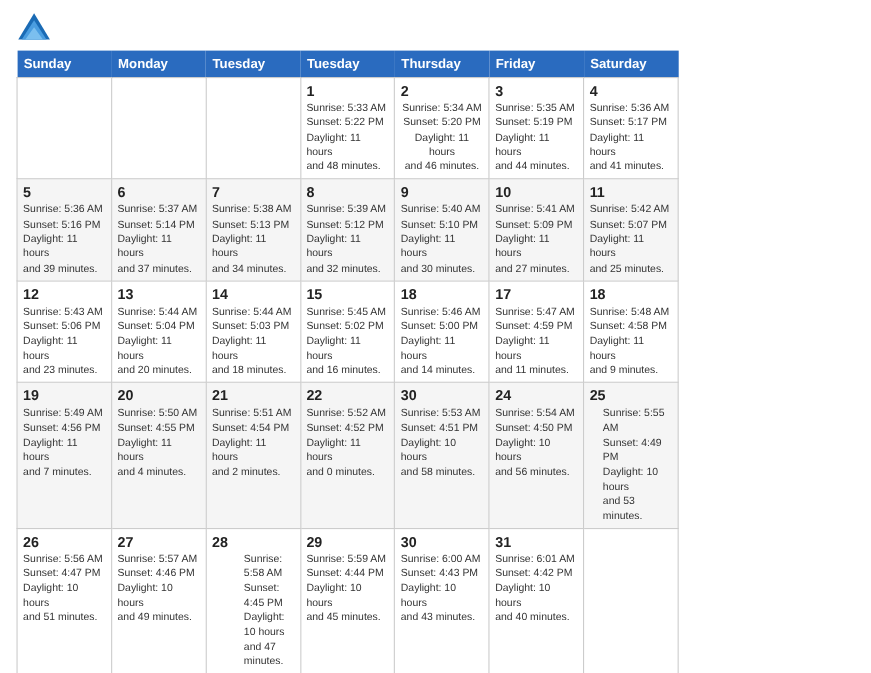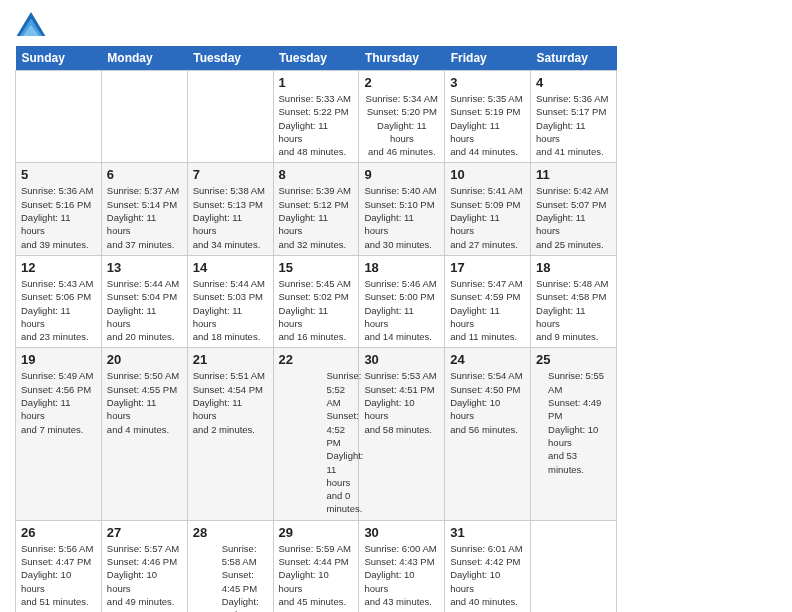--- a/index.html
+++ b/index.html
@@ -276,21 +276,21 @@
           </td>
           <td>
             <span class="day-num">21</span>
             <div class="day-info" style="white-space: pre-line;">Sunrise: 5:51 AM
 Sunset: 4:54 PM
 Daylight: 11 hours
 and 2 minutes.</div>
           </td>
           <td>
             <span class="day-num">22</span>
-            <div class="day-info" style="white-space: pre-line; margin-left: 48px;">Sunrise: 5:52 AM
+            <div class="day-info" style="white-space: pre-line;">Sunrise: 5:52 AM
 Sunset: 4:52 PM
 Daylight: 11 hours
 and 0 minutes.</div>
           </td>
           <td>
             <span class="day-num">30</span>
             <div class="day-info" style="white-space: pre-line;">Sunrise: 5:53 AM
 Sunset: 4:51 PM
 Daylight: 10 hours
 and 58 minutes.</div>

